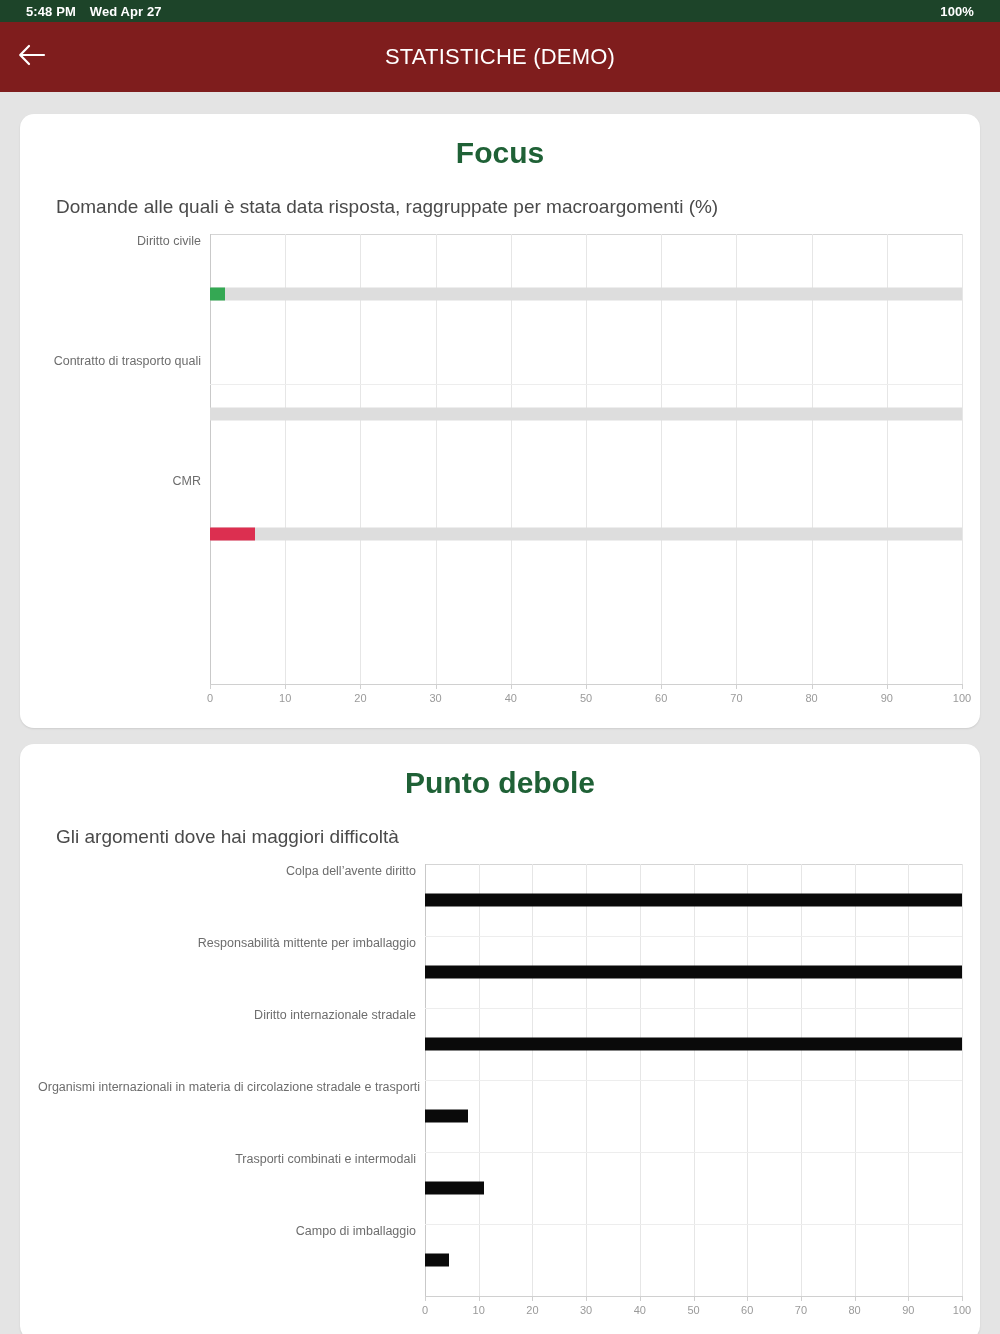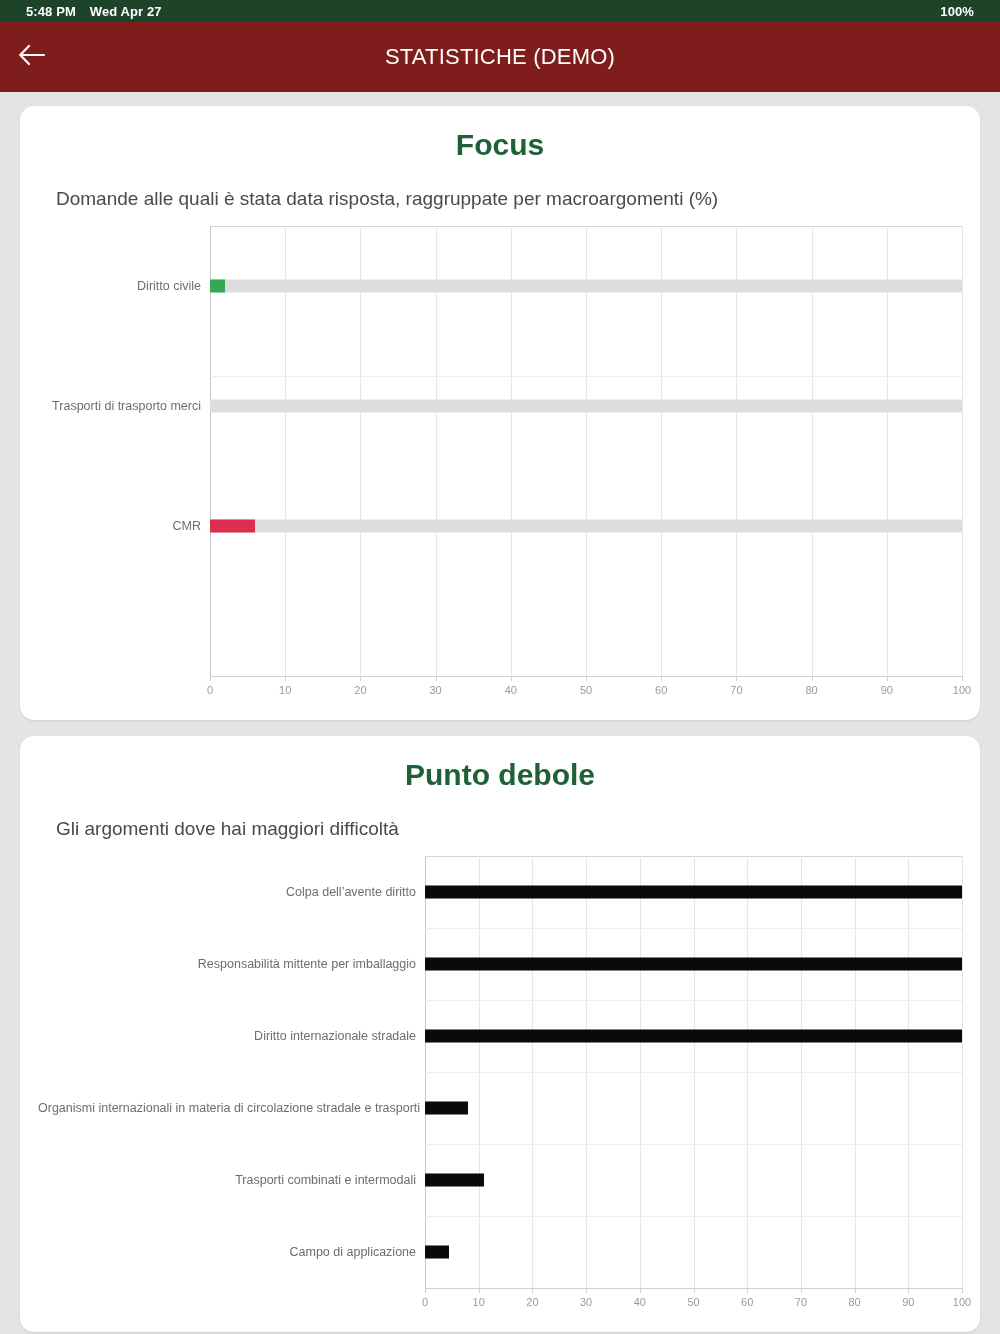--- a/index.html
+++ b/index.html
@@ -68,21 +68,21 @@
     color: #ffffff;
     font-size: 22px;
     letter-spacing: .2px;
     pointer-events: none;
   }
 
   
   .page {
     height: 1242px;
     background: #e4e4e4;
-    padding: 8px 20px;
+    padding: 16px 20px;
     overflow: hidden;
   }
 
   .card {
     background: #ffffff;
     border-radius: 14px;
     margin-top: 6px;
     padding: 22px 18px 18px 18px;
     box-shadow: 0 1px 2px rgba(0,0,0,.10);
   }
@@ -99,21 +99,20 @@
     color: #4a4a4a;
     font-size: 19px;
     margin: 0 0 16px 18px;
   }
 
   
   .chart { position: relative; }
   .chart-rows { position: relative; }
   .chart-row {
     display: flex;
-    align-items: center;
     position: relative;
   }
   .row-label {
     text-align: right;
     padding-right: 9px;
     font-size: 12.5px;
     color: #6d6d6d;
     white-space: nowrap;
     flex: 0 0 auto;
   }
@@ -256,21 +255,21 @@
             <div class="hline" style="top: 66.6667%;"></div>
           </div>
         <div class="chart-row">
           <div class="row-label">Diritto civile</div>
           <div class="row-plot">
             <div class="bar-track" style="height: 13px; background: rgb(221, 221, 221);"></div>
             <div class="bar-fill" style="width: 2%; background: rgb(52, 168, 83); height: 13px;"></div>
           </div>
         </div>
         <div class="chart-row">
-          <div class="row-label">Trasporti di trasporto merci</div>
+          <div class="row-label">Contratto di trasporto quali</div>
           <div class="row-plot">
             <div class="bar-track" style="height: 13px; background: rgb(221, 221, 221);"></div>
             <div class="bar-fill" style="width: 0%; background: rgb(221, 221, 221); height: 13px;"></div>
           </div>
         </div>
         <div class="chart-row">
           <div class="row-label">CMR</div>
           <div class="row-plot">
             <div class="bar-track" style="height: 13px; background: rgb(221, 221, 221);"></div>
             <div class="bar-fill" style="width: 6%; background: rgb(220, 47, 80); height: 13px;"></div>
@@ -353,21 +352,21 @@
             <div class="bar-fill" style="width: 8%; background: rgb(10, 10, 10); height: 13px;"></div>
           </div>
         </div>
         <div class="chart-row">
           <div class="row-label">Trasporti combinati e intermodali</div>
           <div class="row-plot">
             <div class="bar-fill" style="width: 11%; background: rgb(10, 10, 10); height: 13px;"></div>
           </div>
         </div>
         <div class="chart-row">
-          <div class="row-label">Campo di applicazione</div>
+          <div class="row-label">Campo di imballaggio</div>
           <div class="row-plot">
             <div class="bar-fill" style="width: 4.5%; background: rgb(10, 10, 10); height: 13px;"></div>
           </div>
         </div>
       </div>
       <div class="xaxis" style="margin-left: 387px;">
           <div class="axis-line"></div>
           <div class="tick" style="left: 0%;"></div>
           <div class="tick-label" style="left: 0%;">0</div>
           <div class="tick" style="left: 10%;"></div>

